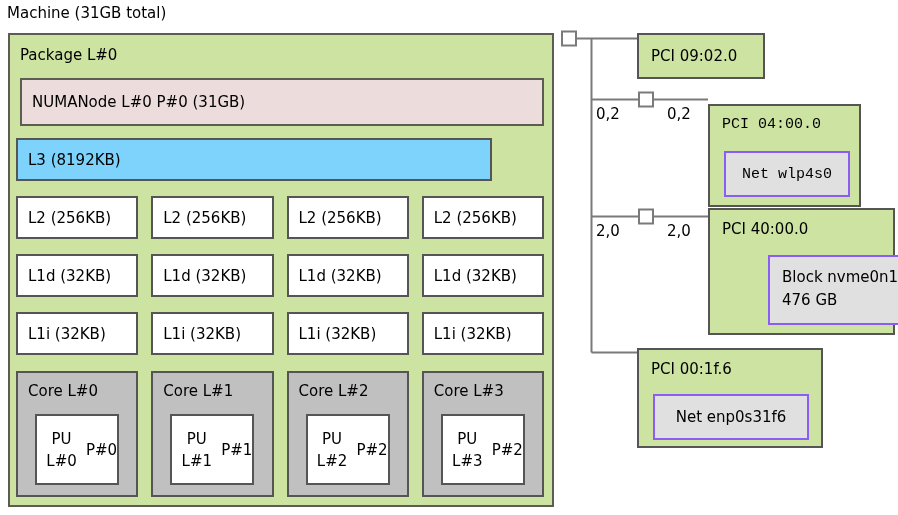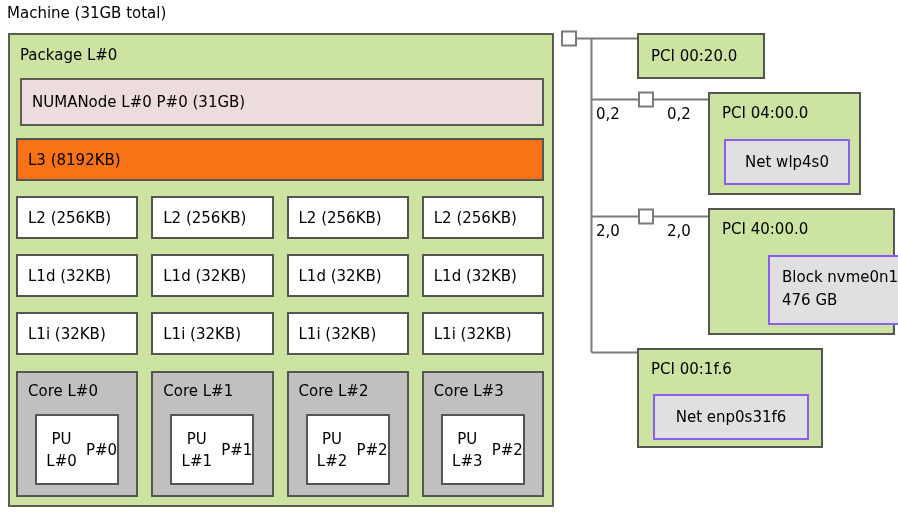--- a/index.html
+++ b/index.html
@@ -40,23 +40,23 @@
     width: 524px; height: 48px;
     box-sizing: border-box;
     background: #eddcdc;
     border: 2px solid #5c5c52;
     display: flex; align-items: center;
     padding-left: 10px;
   }
   .l3 {
     position: absolute;
     left: 6px; top: 103px;
-    width: 528px; height: 43px;
-    box-sizing: border-box;
-    background: #f97316;
+    width: 476px; height: 43px;
+    box-sizing: border-box;
+    background: #7dd3fc;
     border: 2px solid #555555;
     display: flex; align-items: center;
     padding-left: 10px;
   }
   .cache-row {
     position: absolute;
     left: 6px;
     width: 528px;
     display: grid;
     grid-template-columns: repeat(4, 1fr);
@@ -114,21 +114,21 @@
     pointer-events: none;
   }
   .pci-box {
     position: absolute;
     box-sizing: border-box;
     background: #cde3a1;
     border: 2px solid #555555;
   }
   .pci-a { left: 637px; top: 33px;  width: 128px; height: 46px;
            display: flex; align-items: center; padding-left: 12px; }
-  .pci-b { left: 708px; top: 92px;  width: 153px; height: 103px; }
+  .pci-b { left: 708px; top: 104px;  width: 153px; height: 103px; font-family: Liberation Mono, monospace; }
   .pci-c { left: 708px; top: 208px; width: 187px; height: 127px; }
   .pci-d { left: 637px; top: 348px; width: 186px; height: 100px; }
   .pci-label {
     position: absolute;
     left: 12px; top: 10px;
     white-space: nowrap;
   }
   .pci-a .pci-label { position: static; }
   .dev-box {
     position: absolute;
@@ -232,21 +232,21 @@
       <path d="M 591.5 352.5 H 637"></path>
     </g>
     <g stroke="#7a7a7a" stroke-width="2" fill="#ffffff">
       <rect x="562" y="31.5" width="14" height="14"></rect>
       <rect x="639" y="92.5" width="14" height="14"></rect>
       <rect x="639" y="209.5" width="14" height="14"></rect>
     </g>
   </svg>
 
   <div class="pci-box pci-a">
-    <span class="pci-label">PCI 00:20.0</span>
+    <span class="pci-label">PCI 09:02.0</span>
   </div>
 
   <div class="pci-box pci-b">
     <span class="pci-label">PCI 04:00.0</span>
     <div class="dev-box dev-net-b">
       <span>Net wlp4s0</span>
     </div>
   </div>
 
   <div class="pci-box pci-c">

